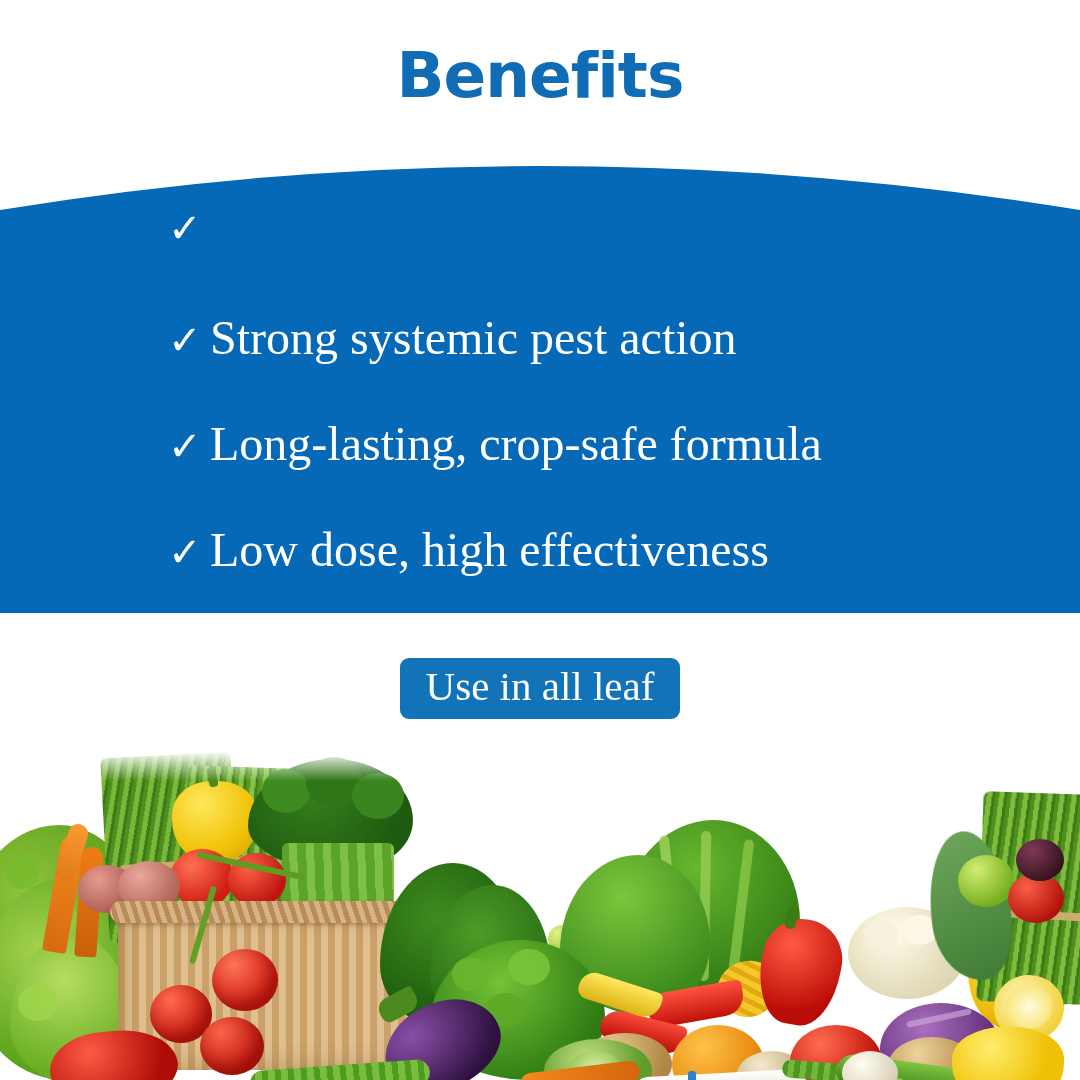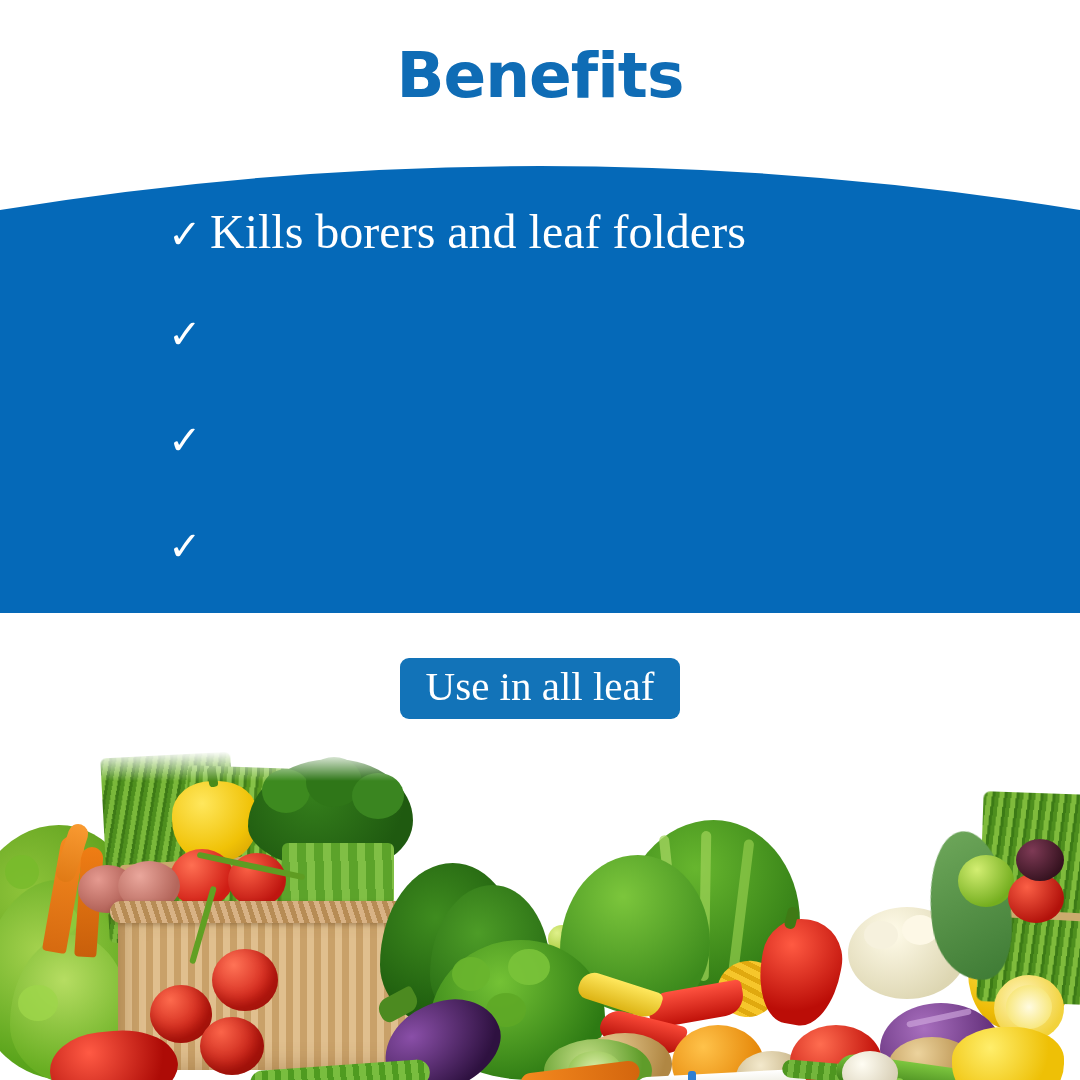--- a/index.html
+++ b/index.html
@@ -126,33 +126,35 @@
 <div id="benefits-panel">
   <svg viewBox="0 0 1080 483" preserveAspectRatio="none">
     <path id="arc-path" d="M0,80 Q540,-8 1080,80 L1080,483 L0,483 Z" fill="#0569b8"></path>
   </svg>
 </div>
 
 <div id="benefits-list">
 
   <div class="benefit-row">
     <span class="check-icon">✓</span>
-    <span class="benefit-text">Kills borers and leaf folders</span>
-  </div>
-
-  <div class="benefit-row">
-    <span class="check-icon">✓</span>
-  </div>
-
-  <div class="benefit-row">
-    <span class="check-icon">✓</span>
-  </div>
-
-  <div class="benefit-row">
-    <span class="check-icon">✓</span>
+  </div>
+
+  <div class="benefit-row">
+    <span class="check-icon">✓</span>
+    <span class="benefit-text">Strong systemic pest action</span>
+  </div>
+
+  <div class="benefit-row">
+    <span class="check-icon">✓</span>
+    <span class="benefit-text">Long-lasting, crop-safe formula</span>
+  </div>
+
+  <div class="benefit-row">
+    <span class="check-icon">✓</span>
+    <span class="benefit-text">Low dose, high effectiveness</span>
   </div>
 
 </div>
 
 <div id="badge-row">
   <div id="crops-badge" style="background: rgb(18, 115, 184); color: rgb(255, 255, 255);">Use in all leaf</div>
 </div>
 
 <div id="produce-photo">
 

